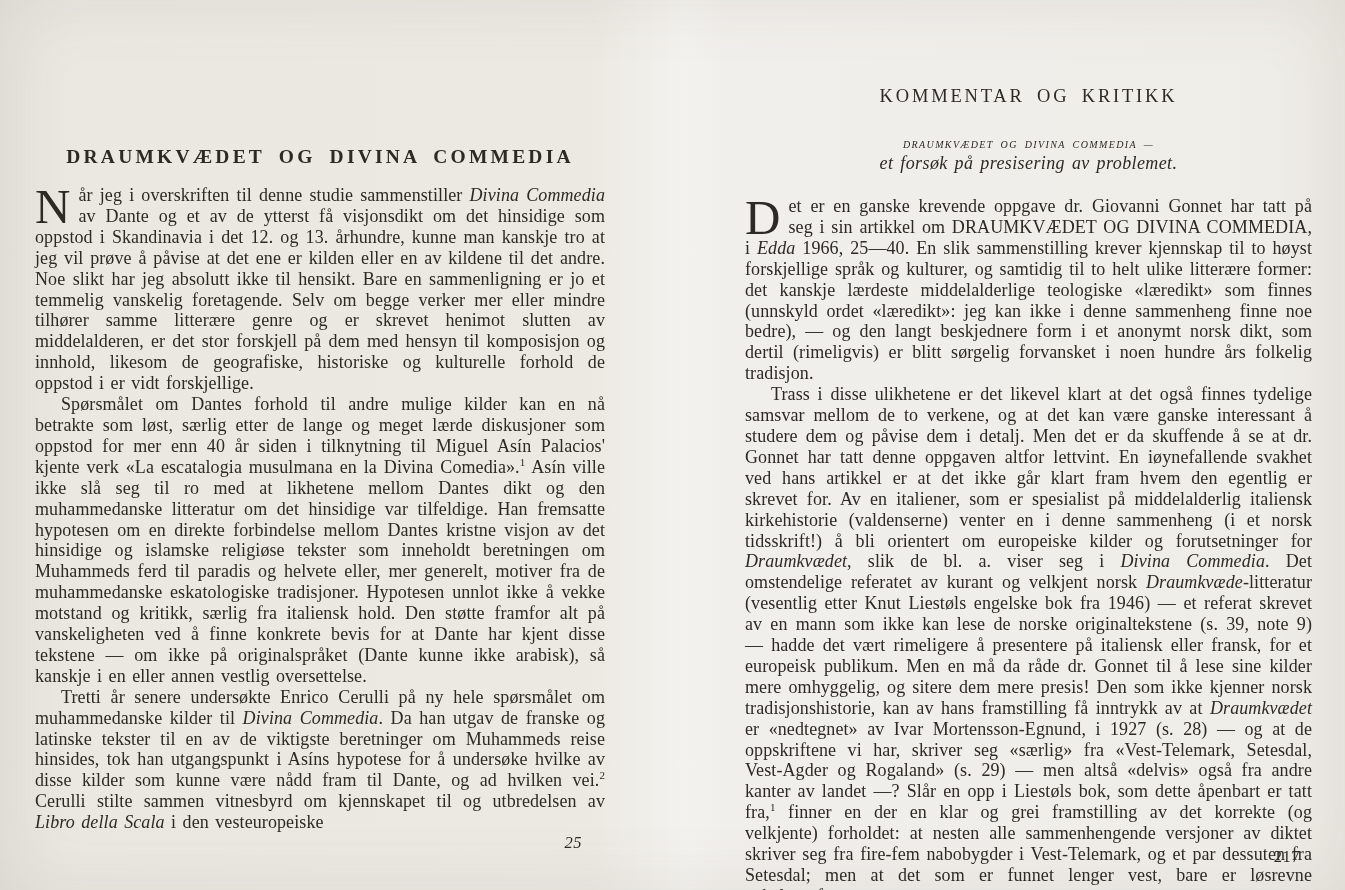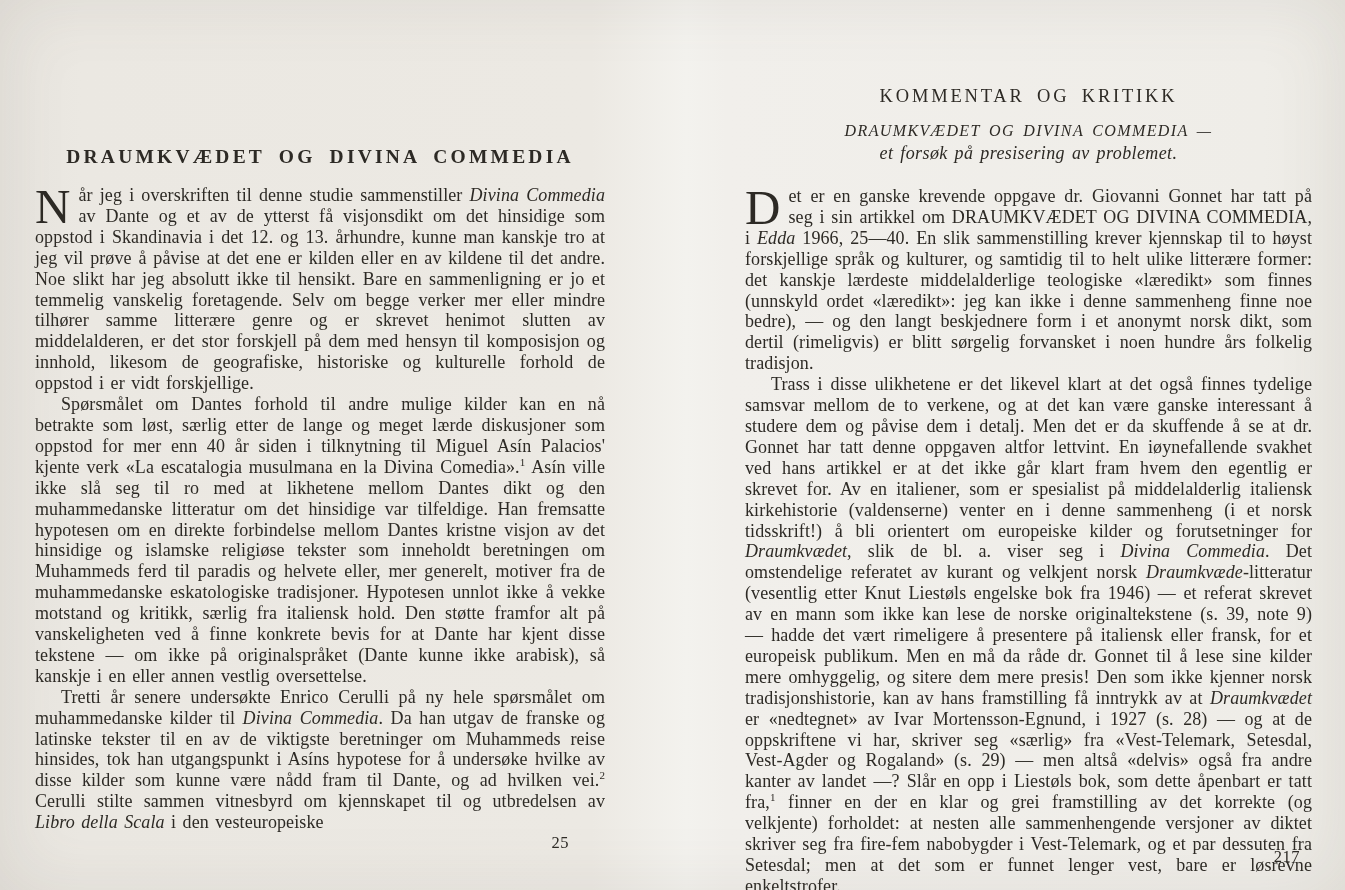--- a/index.html
+++ b/index.html
@@ -41,24 +41,24 @@
     margin: 0;
     padding-top: 86px;
     text-align: center;
     font-size: 18.5px;
     font-weight: 400;
     letter-spacing: 2.8px;
     word-spacing: 5px;
     white-space: nowrap;
   }
   .right-sub1 {
-    margin-top: 15px;
+    margin-top: 32px;
     text-align: center;
     font-style: italic;
-    font-size: 16px;
+    font-size: 10px;
     letter-spacing: 1.4px;
     word-spacing: 3px;
   }
   .right-sub2 {
     margin-top: 3px;
     text-align: center;
     font-style: italic;
     font-size: 18px;
     letter-spacing: 0.4px;
     word-spacing: 2px;
@@ -91,21 +91,21 @@
     font-size: 11px;
     vertical-align: super;
     line-height: 0;
   }
 
   .pageno {
     position: absolute;
     font-size: 16.5px;
     letter-spacing: 0.5px;
   }
-  .pageno-left  { top: 833px; right: 36px; }
+  .pageno-left  { top: 833px; right: 23px; font-style: italic; }
   .pageno-right { top: 847px; right: 12px; }
 </style>
 </head>
 <body>
 
 <div class="spread">
 
   <div class="page page-left">
     <h1 class="left-title">DRAUMKVÆDET OG DIVINA COMMEDIA</h1>
     <div class="body-text" id="left-body">

